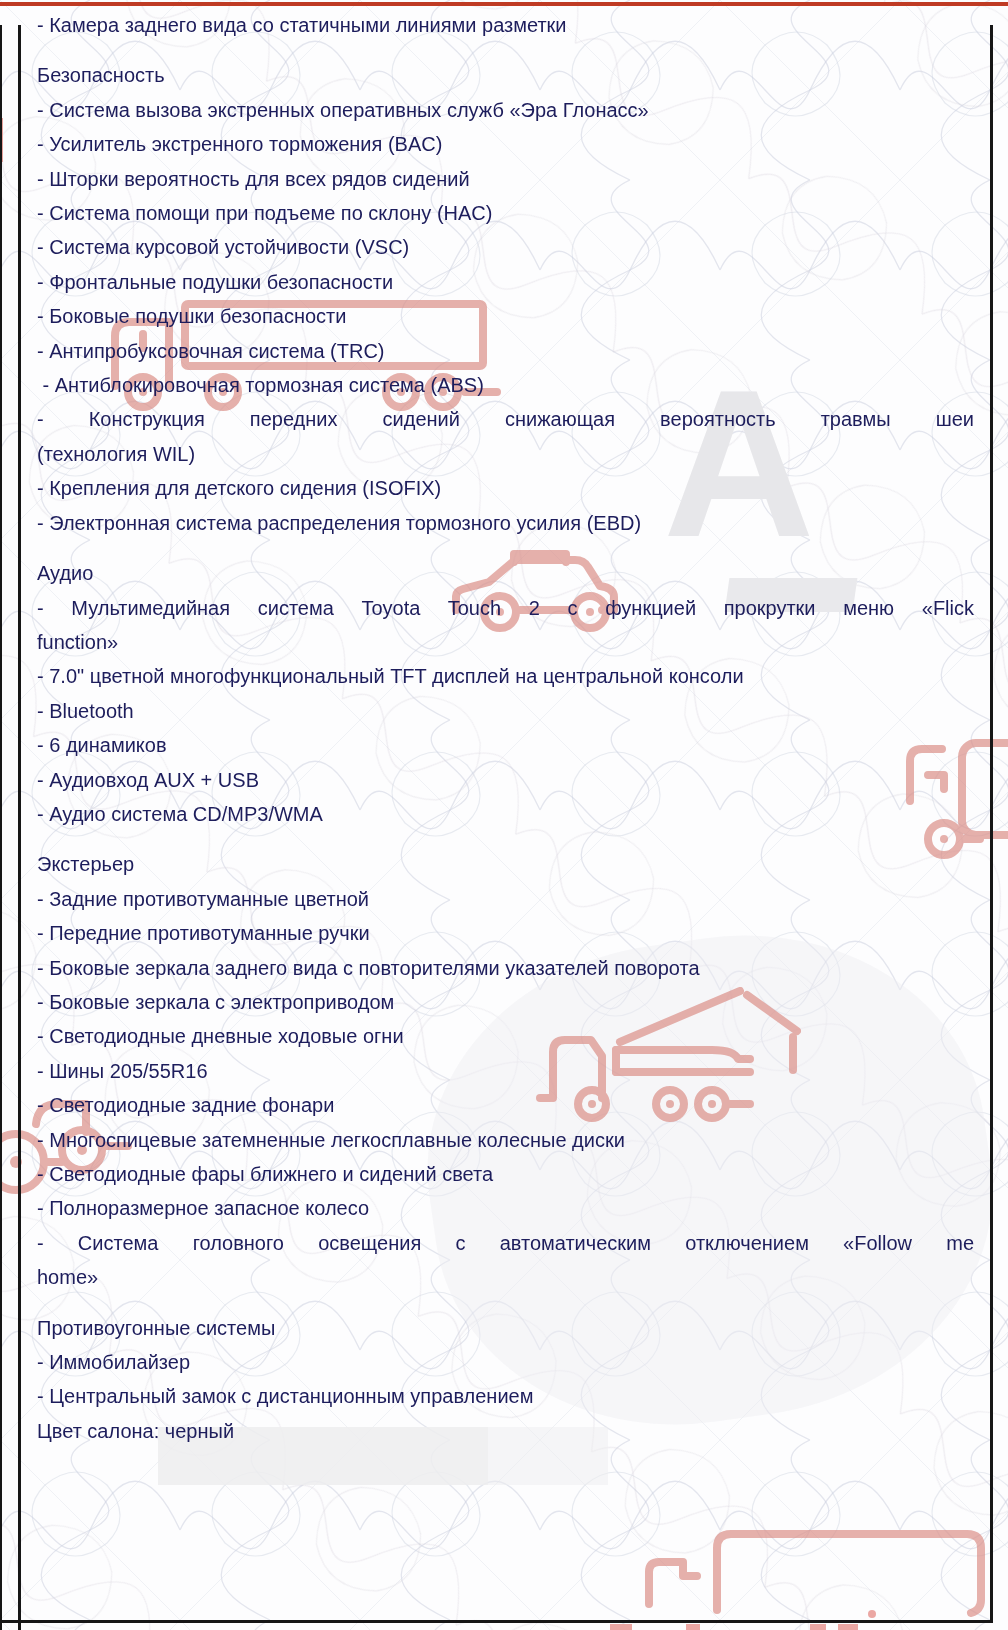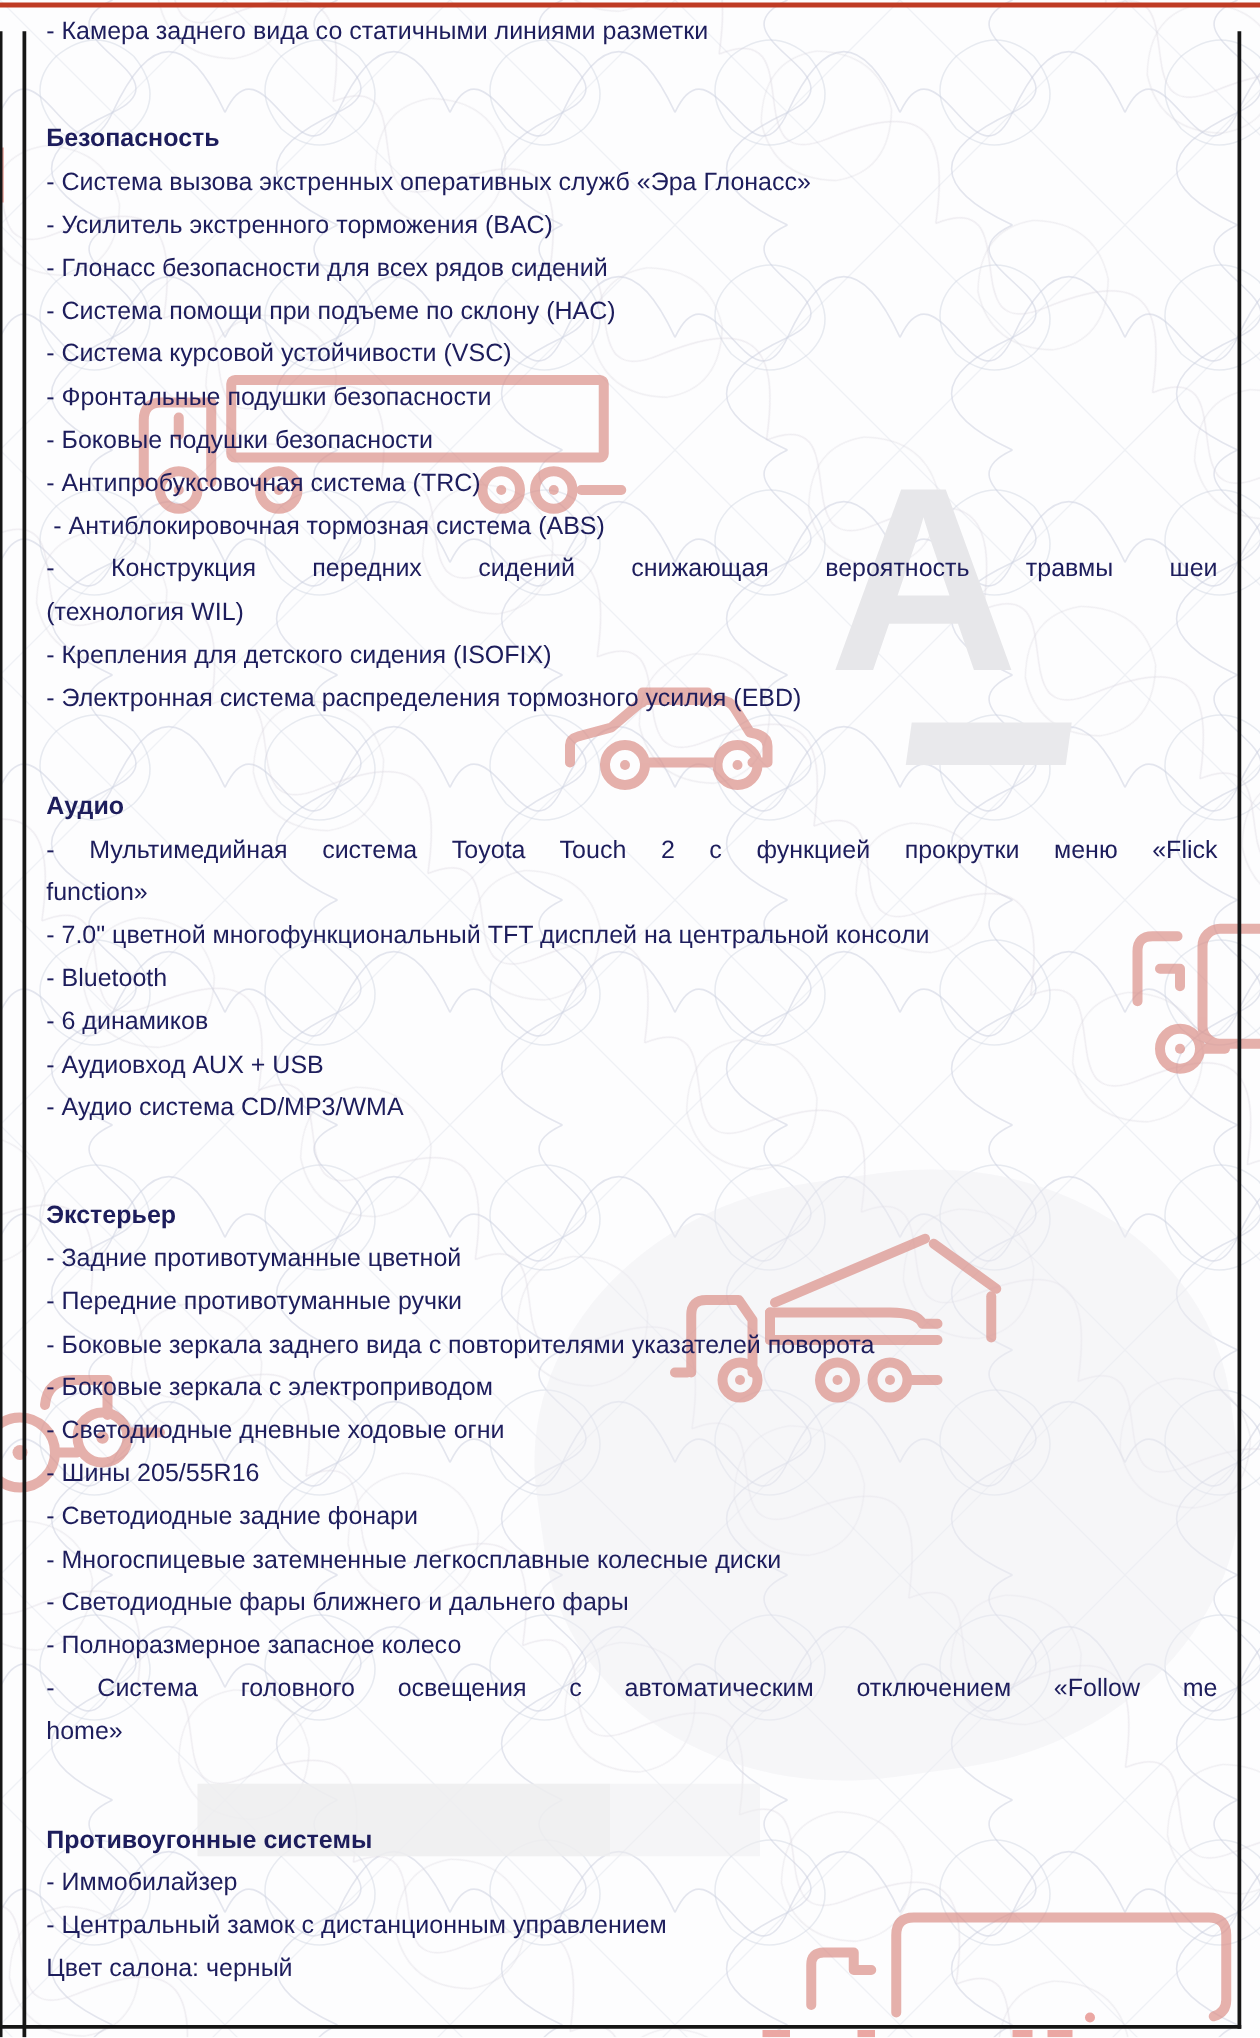--- a/index.html
+++ b/index.html
@@ -10,21 +10,21 @@
   
   .bg-pattern{position:absolute;left:0;top:0;width:1008px;height:1630px;z-index:0;}
   
   .wm{position:absolute;z-index:2;}
   .wm-gray{position:absolute;z-index:1;}
   
   .text-block{
     position:absolute;left:37px;top:8px;width:937px;z-index:3;
     font-size:20px;line-height:34.4px;color:#1d1d5c;text-align:justify;
   }
-  .heading{margin-top:52px;font-weight:bold;}
+  .heading{margin-top:16px;}
   .item{white-space:pre-wrap;}
   .fj{text-align-last:justify;}
   
   .border{position:absolute;background:#161616;z-index:4;}
   .top-red-line{position:absolute;left:0;top:2px;width:1008px;height:4px;background:#bf3b24;z-index:5;}
   .b-left-edge{left:0;top:25px;width:2px;height:1605px;}
   .b-left{left:18px;top:25px;width:3px;height:1605px;}
   .b-right{left:990px;top:25px;width:3px;height:1598px;}
   .b-bottom{left:0;top:1620px;width:993px;height:3px;}
   .edge-tick{position:absolute;left:0;top:118px;width:3px;height:44px;background:#e7a19b;z-index:2;}
@@ -160,21 +160,21 @@
   <div class="edge-tick"></div>
 
   <div class="text-block">
       <div class="section">
         <div class="item">- Камера заднего вида со статичными линиями разметки</div>
       </div>
       <div class="section">
         <div class="heading">Безопасность</div>
         <div class="item">- Система вызова экстренных оперативных служб «Эра Глонасс»</div>
         <div class="item">- Усилитель экстренного торможения (BAC)</div>
-        <div class="item">- Глонасс безопасности для всех рядов сидений</div>
+        <div class="item">- Шторки вероятность для всех рядов сидений</div>
         <div class="item">- Система помощи при подъеме по склону (HAC)</div>
         <div class="item">- Система курсовой устойчивости (VSC)</div>
         <div class="item">- Фронтальные подушки безопасности</div>
         <div class="item">- Боковые подушки безопасности</div>
         <div class="item">- Антипробуксовочная система (TRC)</div>
         <div class="item"> - Антиблокировочная тормозная система (ABS)</div>
         <div class="item fj">- Конструкция передних сидений снижающая вероятность травмы шеи</div>
         <div class="item">(технология WIL)</div>
         <div class="item">- Крепления для детского сидения (ISOFIX)</div>
         <div class="item">- Электронная система распределения тормозного усилия (EBD)</div>
@@ -192,21 +192,21 @@
       <div class="section">
         <div class="heading">Экстерьер</div>
         <div class="item">- Задние противотуманные цветной</div>
         <div class="item">- Передние противотуманные ручки</div>
         <div class="item">- Боковые зеркала заднего вида с повторителями указателей поворота</div>
         <div class="item">- Боковые зеркала с электроприводом</div>
         <div class="item">- Светодиодные дневные ходовые огни</div>
         <div class="item">- Шины 205/55R16</div>
         <div class="item">- Светодиодные задние фонари</div>
         <div class="item">- Многоспицевые затемненные легкосплавные колесные диски</div>
-        <div class="item">- Светодиодные фары ближнего и дальнего фары</div>
+        <div class="item">- Светодиодные фары ближнего и сидений света</div>
         <div class="item">- Полноразмерное запасное колесо</div>
         <div class="item fj">- Система головного освещения с автоматическим отключением «Follow me</div>
         <div class="item">home»</div>
       </div>
       <div class="section">
         <div class="heading">Противоугонные системы</div>
         <div class="item">- Иммобилайзер</div>
         <div class="item">- Центральный замок с дистанционным управлением</div>
         <div class="item">Цвет салона: черный</div>
       </div>

